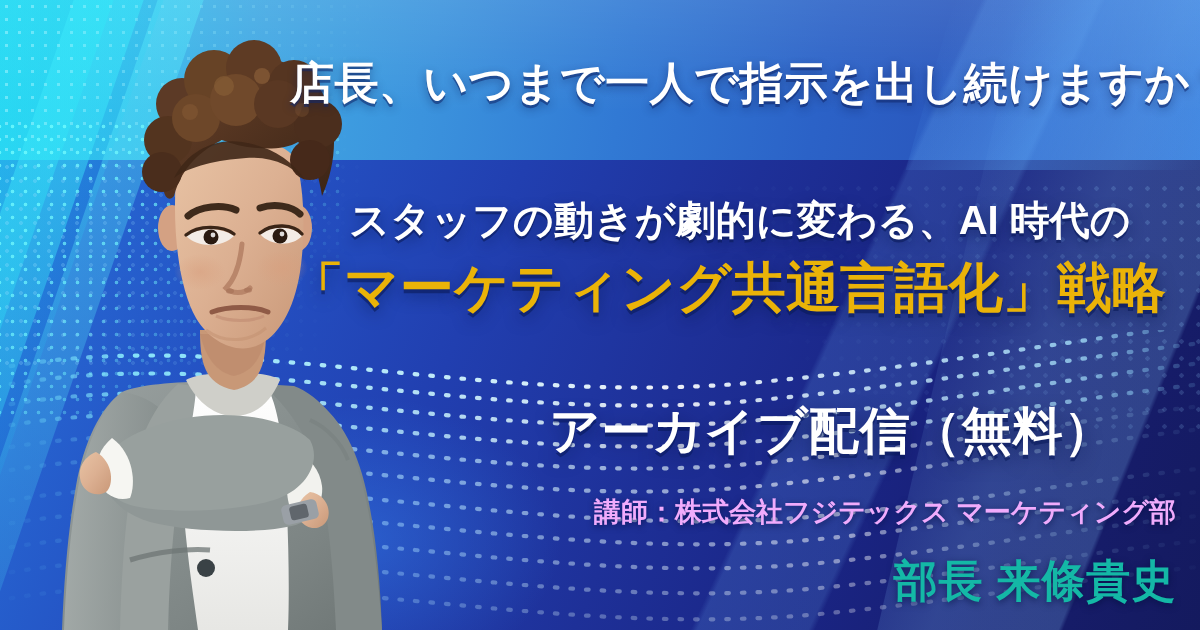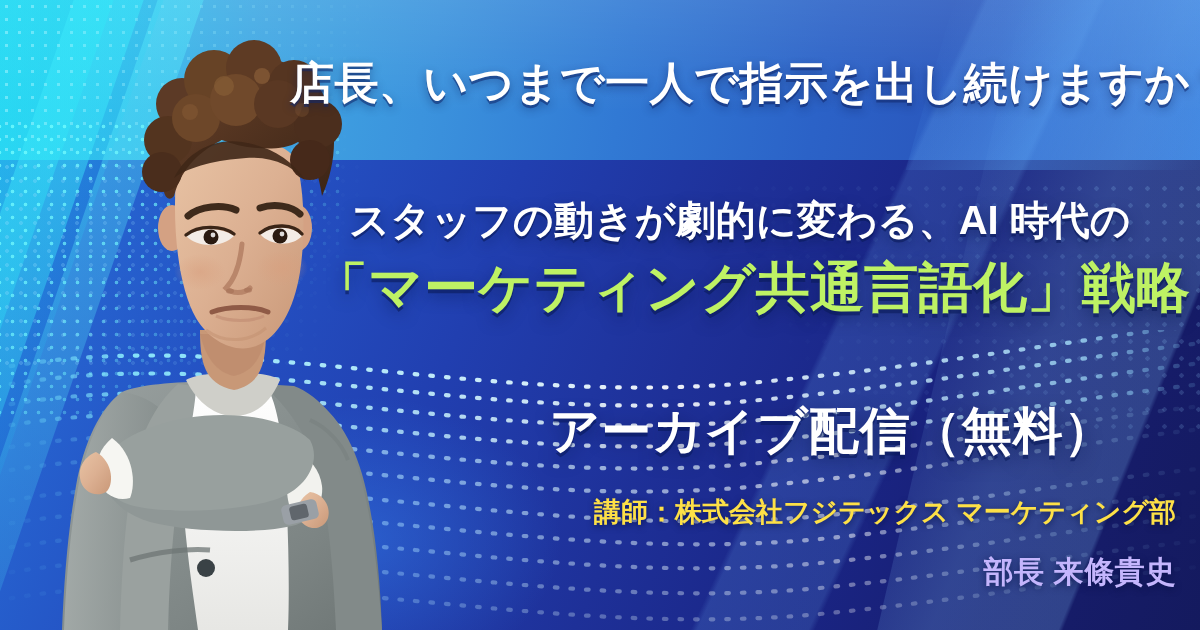--- a/index.html
+++ b/index.html
@@ -180,49 +180,49 @@
     font-size:40px; font-weight:700;
     color:#ffffff; line-height:1.1;
     text-shadow:
       0 3px 0 rgba(10,26,90,.6),
       0 5px 14px rgba(6,18,70,.5);
     white-space:nowrap;
   }
 
   .titleline{
     position:absolute; left:290px; top:258px; width:900px;
-    text-align:right;
+    text-align:left;
     font-size:54px; font-weight:700; letter-spacing:.005em;
-    color:#bef264; line-height:1.1;
+    color:#eab308; line-height:1.1;
     text-shadow:
       0 4px 0 rgba(10,26,90,.6),
       0 6px 16px rgba(6,18,70,.5);
     white-space:nowrap;
   }
 
   .cta{
     position:absolute; left:452px; top:404px; width:760px;
     text-align:center;
     font-size:50px; font-weight:700; letter-spacing:.02em;
     color:#ffffff; line-height:1.1;
     text-shadow:
       0 4px 0 rgba(8,24,90,.55),
       0 6px 18px rgba(4,14,60,.5);
     white-space:nowrap;
   }
 
   .speaker1{
     position:absolute; right:24px; top:494px;
-    font-size:27px; font-weight:600; color:#fde047;
+    font-size:27px; font-weight:600; color:#f0abfc;
     text-shadow:0 2px 6px rgba(4,14,60,.65);
     white-space:nowrap;
   }
   .speaker2{
     position:absolute; right:24px; top:552px;
-    font-size:30px; font-weight:600; color:#c4b5fd;
+    font-size:44px; font-weight:600; color:#14b8a6;
     letter-spacing:.02em;
     text-shadow:0 2px 7px rgba(4,14,60,.65);
     white-space:nowrap;
   }
 </style>
 </head>
 <body>
 
 <div class="banner">
 

